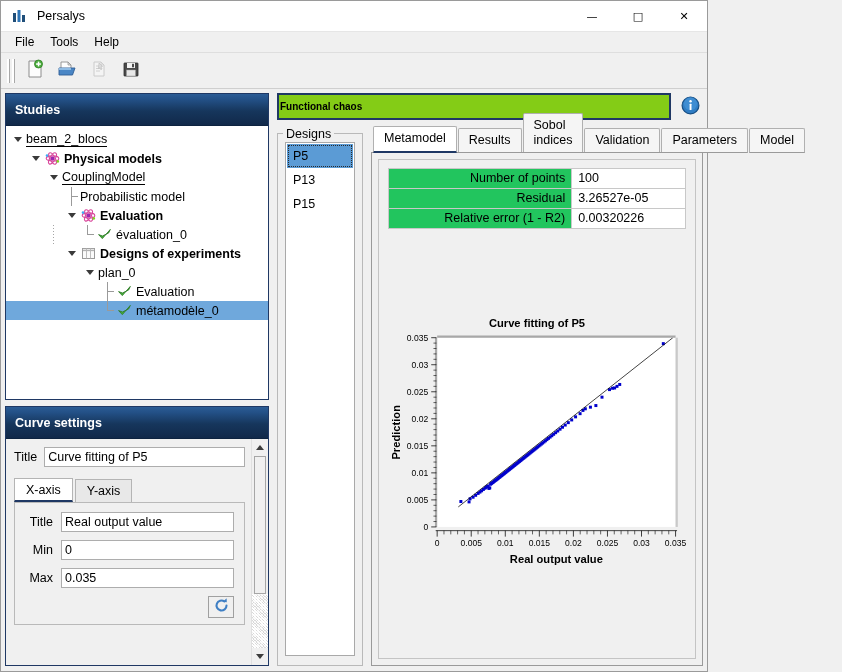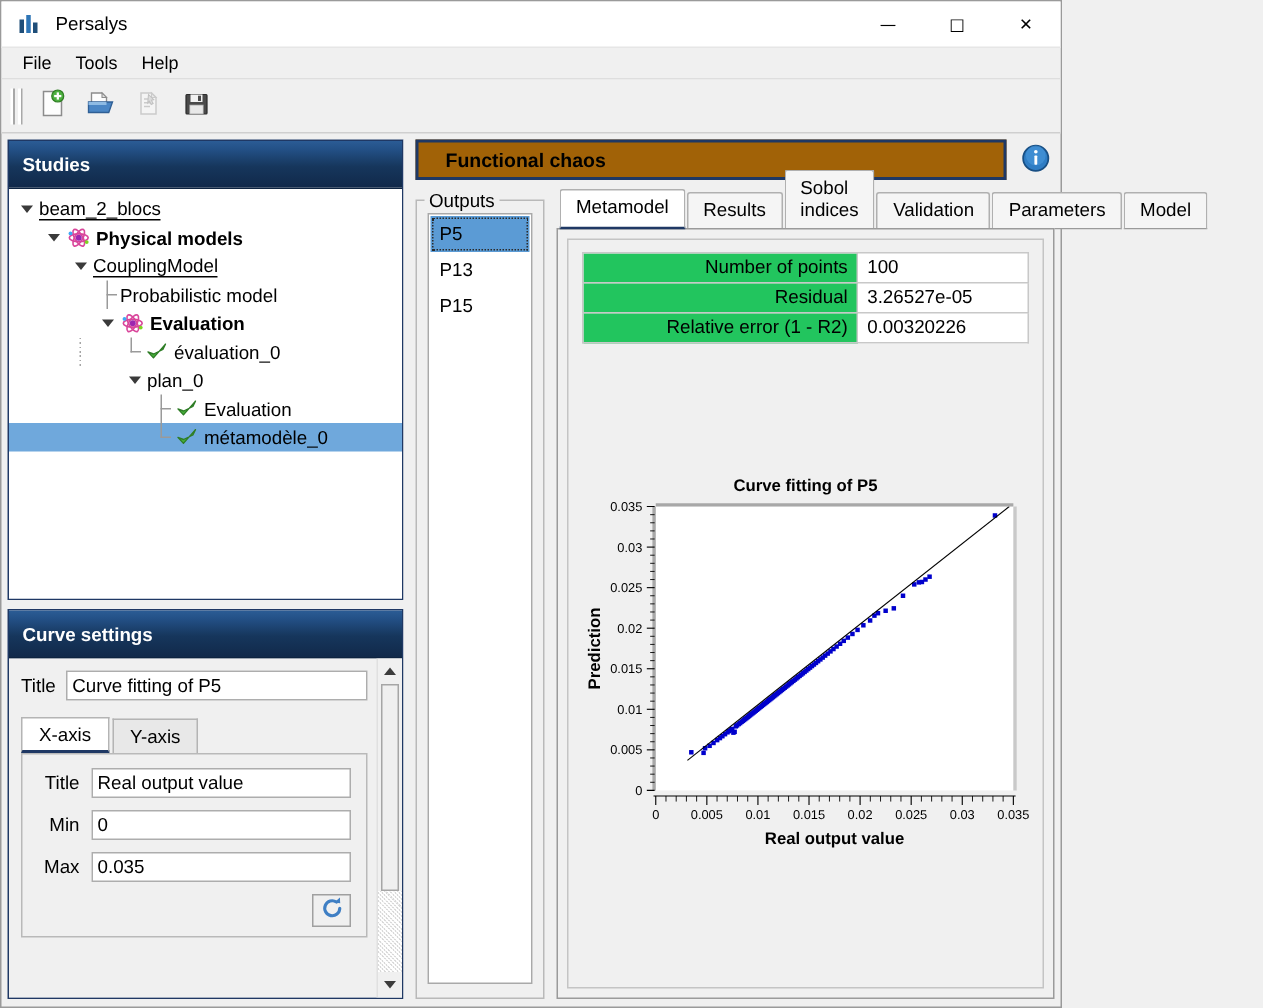--- a/index.html
+++ b/index.html
@@ -244,25 +244,25 @@
       repeating-linear-gradient(45deg, #ffffff 0 1px, transparent 1px 2px),
       repeating-linear-gradient(-45deg, #d9d9d9 0 1px, transparent 1px 2px);
     background-color: #f2f2f2;
   }
 
   
   .title-field-row { display: flex; align-items: center; gap: 7px; margin-bottom: 6px; }
   .big-title-field {
     flex: 1;
     border: 2px solid #1f3864;
-    background: #a16207;
+    background: #84cc16;
     height: 27px;
     display: flex; align-items: center;
-    padding-left: 18px;
-    font-weight: bold; font-size: 13px;
+    padding-left: 1px;
+    font-weight: bold; font-size: 10px;
     color: #000;
     min-width: 0;
   }
   .info-btn {
     width: 25px; height: 25px;
     display:flex;align-items:center;justify-content:center;
     cursor:default;
   }
 
   .content-row { flex: 1; display: flex; min-height: 0; gap: 0; }
@@ -531,20 +531,36 @@
                   <svg width="15" height="15" viewBox="0 0 15 15">
                     <path d="M1.6 7.6 L5.3 11.6 L13.3 2.4 L11.6 6.0 L5.4 9.0 z" fill="#46b13a" stroke="#2f7d27" stroke-width="0.9" stroke-linejoin="round"></path>
                   </svg>
                 </span>
                 <span class="tree-label">évaluation_0</span>
               </div>
               <div class="tree-row">
                 <span class="indent"></span>
                 <span class="indent"></span>
                 <span class="indent"></span>
+                <span class="tw">
+                  <span class="arrow-down"></span>
+                </span>
+                <span class="tree-icon">
+                  <svg width="15" height="15" viewBox="0 0 15 15">
+                    <rect x="1.5" y="2.5" width="12" height="10" fill="#fbfbfb" stroke="#9a9a9a" stroke-width="1"></rect>
+                    <rect x="1.5" y="2.5" width="12" height="2.2" fill="#e4e4e4" stroke="#9a9a9a" stroke-width="0.8"></rect>
+                    <path d="M5.5 2.5 v10 M9.5 2.5 v10" stroke="#b5b5b5" stroke-width="0.9"></path>
+                  </svg>
+                </span>
+                <span class="tree-label bold">Designs of experiments</span>
+              </div>
+              <div class="tree-row">
+                <span class="indent"></span>
+                <span class="indent"></span>
+                <span class="indent"></span>
                 <span class="indent"></span>
                 <span class="tw">
                   <span class="arrow-down"></span>
                 </span>
                 <span class="tree-label">plan_0</span>
               </div>
               <div class="tree-row">
                 <span class="indent"></span>
                 <span class="indent"></span>
                 <span class="indent"></span>
@@ -650,21 +666,21 @@
               <rect x="9.6" y="8.7" width="1.9" height="6.2" rx="0.5" fill="#ffffff"></rect>
               <circle cx="10.55" cy="6.2" r="1.2" fill="#ffffff"></circle>
             </svg>
           </span>
         </div>
       </div>
 
       <div class="content-row">
 
         <div class="outputs-box">
-          <div class="outputs-legend">Outputs</div>
+          <div class="outputs-legend">Designs</div>
           <div class="outputs-list" id="outputs-list">
               <div class="out-item selected">P5</div>
               <div class="out-item">P13</div>
               <div class="out-item">P15</div>
             </div>
         </div>
 
         <div class="splitter-h2"></div>
 
         <div class="tabwidget">

